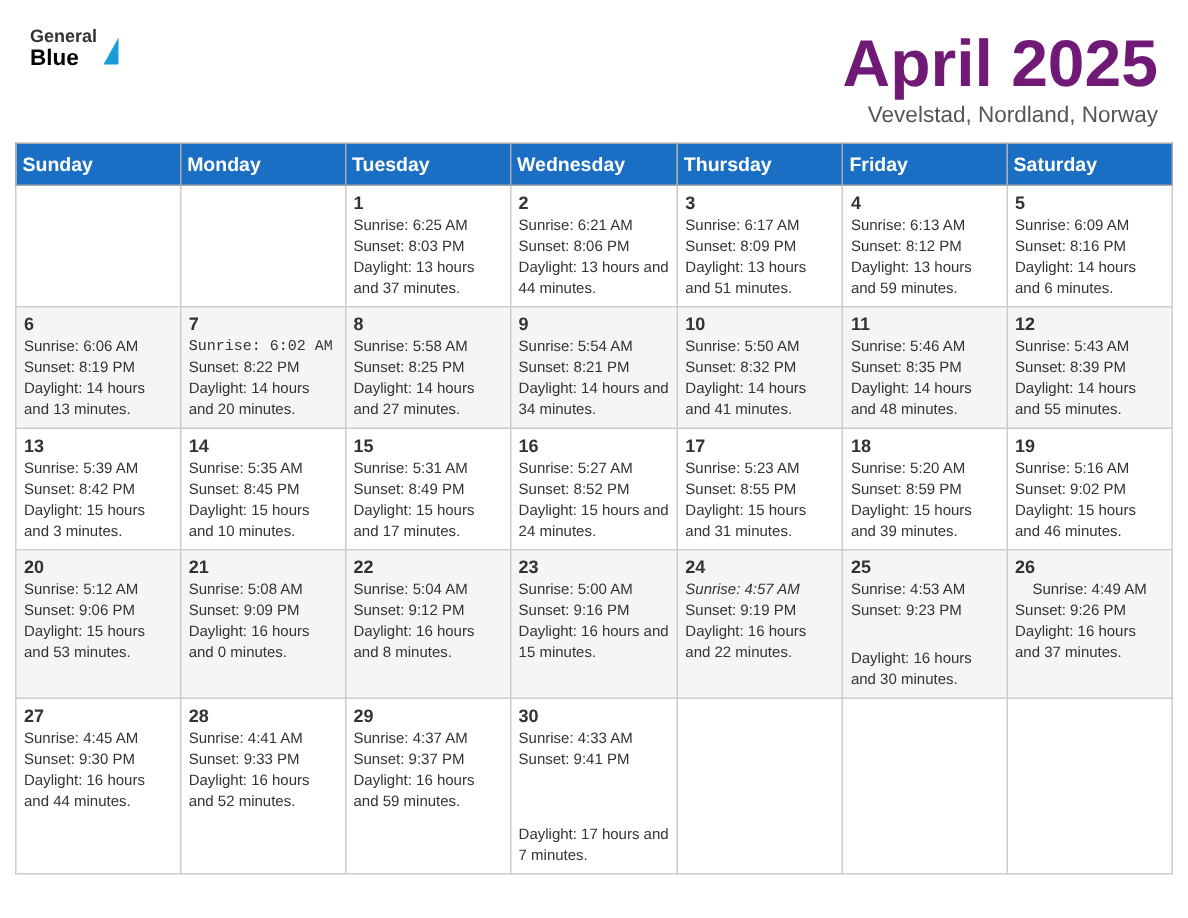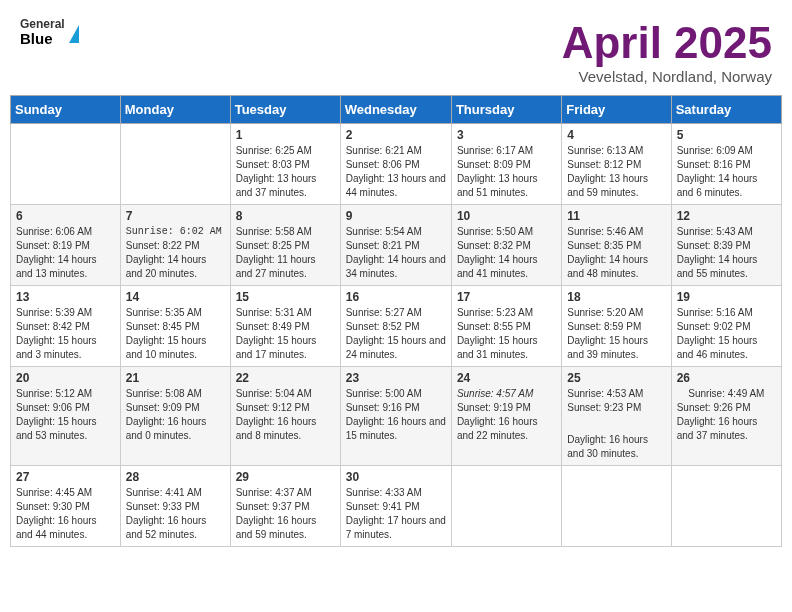--- a/index.html
+++ b/index.html
@@ -186,21 +186,21 @@
             <span style="display: block; font-family: Liberation Mono, monospace;">Sunrise: 6:02 AM</span>
             <span style="display: block;">Sunset: 8:22 PM</span>
             <span style="display: block;">Daylight: 14 hours and 20 minutes.</span>
           </div>
         </td>
         <td>
           <span class="day-num">8</span>
           <div class="day-info">
             <span style="display: block;">Sunrise: 5:58 AM</span>
             <span style="display: block;">Sunset: 8:25 PM</span>
-            <span style="display: block;">Daylight: 11 hours and 27 minutes.</span>
+            <span style="display: block;">Daylight: 14 hours and 27 minutes.</span>
           </div>
         </td>
         <td>
           <span class="day-num">9</span>
           <div class="day-info">
             <span style="display: block;">Sunrise: 5:54 AM</span>
             <span style="display: block;">Sunset: 8:21 PM</span>
             <span style="display: block;">Daylight: 14 hours and 34 minutes.</span>
           </div>
         </td>
@@ -368,21 +368,21 @@
             <span style="display: block;">Sunrise: 4:37 AM</span>
             <span style="display: block;">Sunset: 9:37 PM</span>
             <span style="display: block;">Daylight: 16 hours and 59 minutes.</span>
           </div>
         </td>
         <td>
           <span class="day-num">30</span>
           <div class="day-info">
             <span style="display: block;">Sunrise: 4:33 AM</span>
             <span style="display: block;">Sunset: 9:41 PM</span>
-            <span style="display: block;">Daylight: 17 hours and 7 minutes.</span>
+            <span style="display: block; margin-top: 36px;">Daylight: 17 hours and 7 minutes.</span>
           </div>
         </td>
         <td class="empty-cell"></td>
         <td class="empty-cell"></td>
         <td class="empty-cell"></td>
       </tr>
     </tbody>
 </table>
 
 </body></html>

